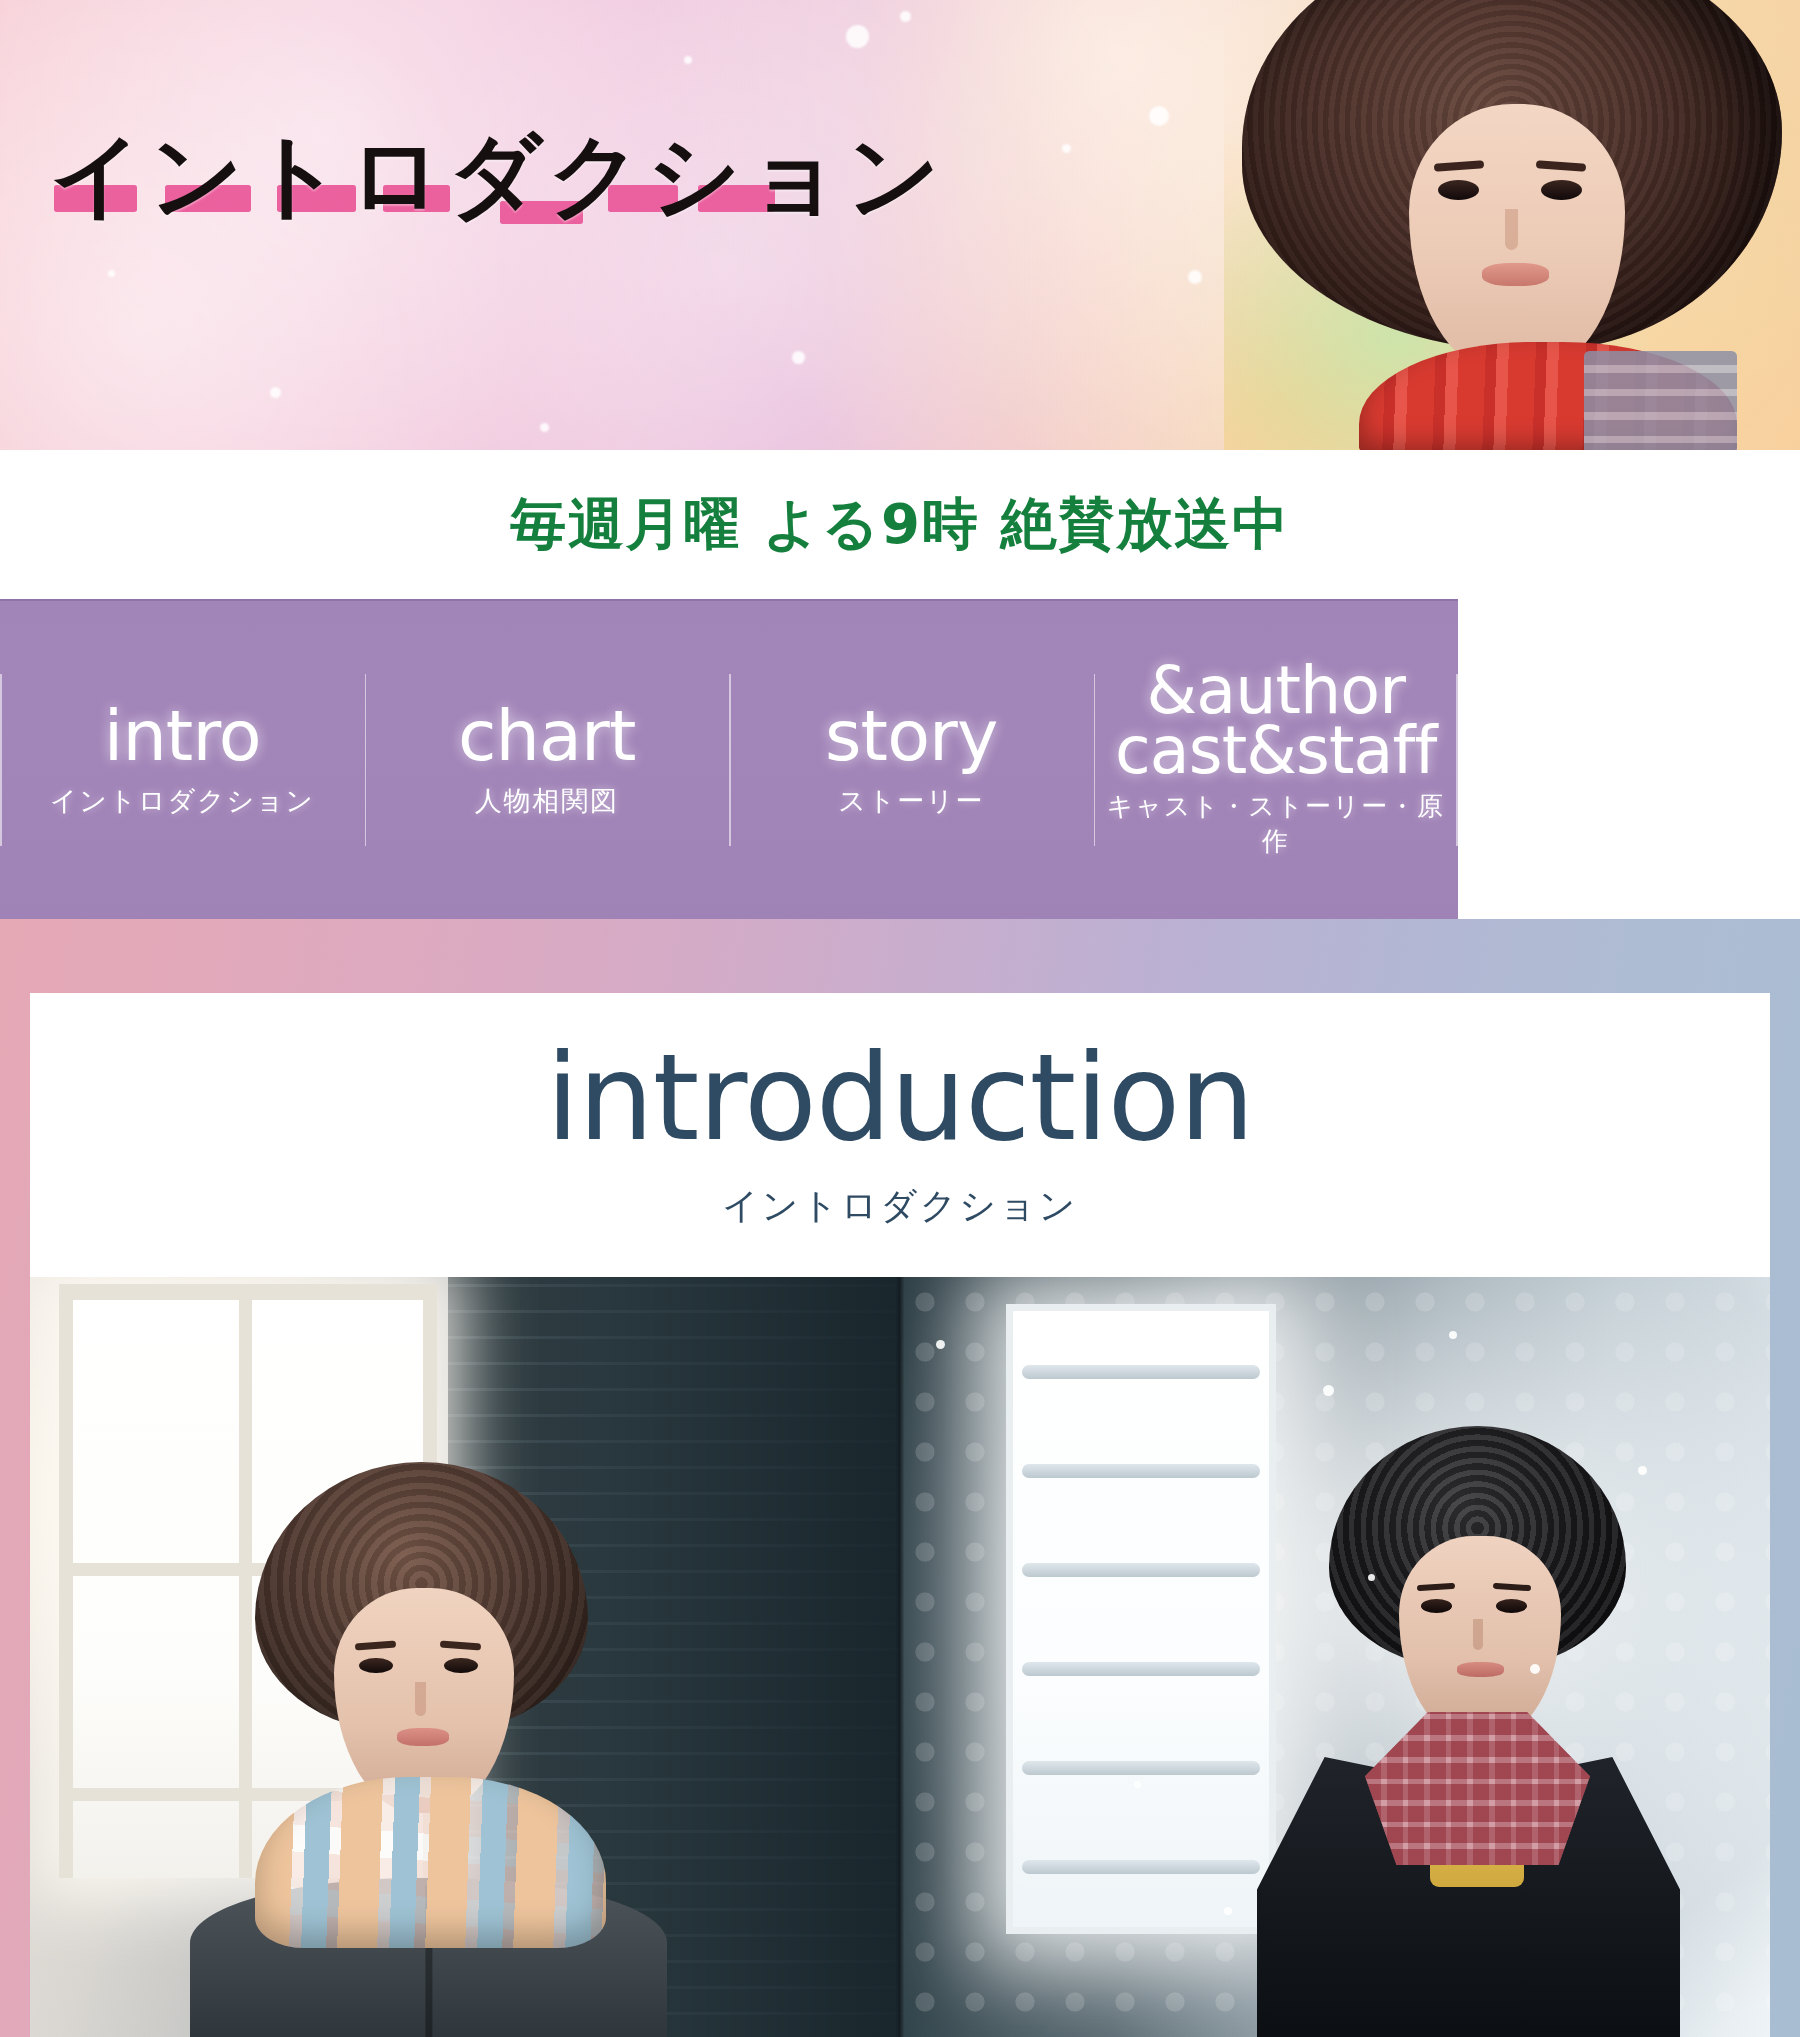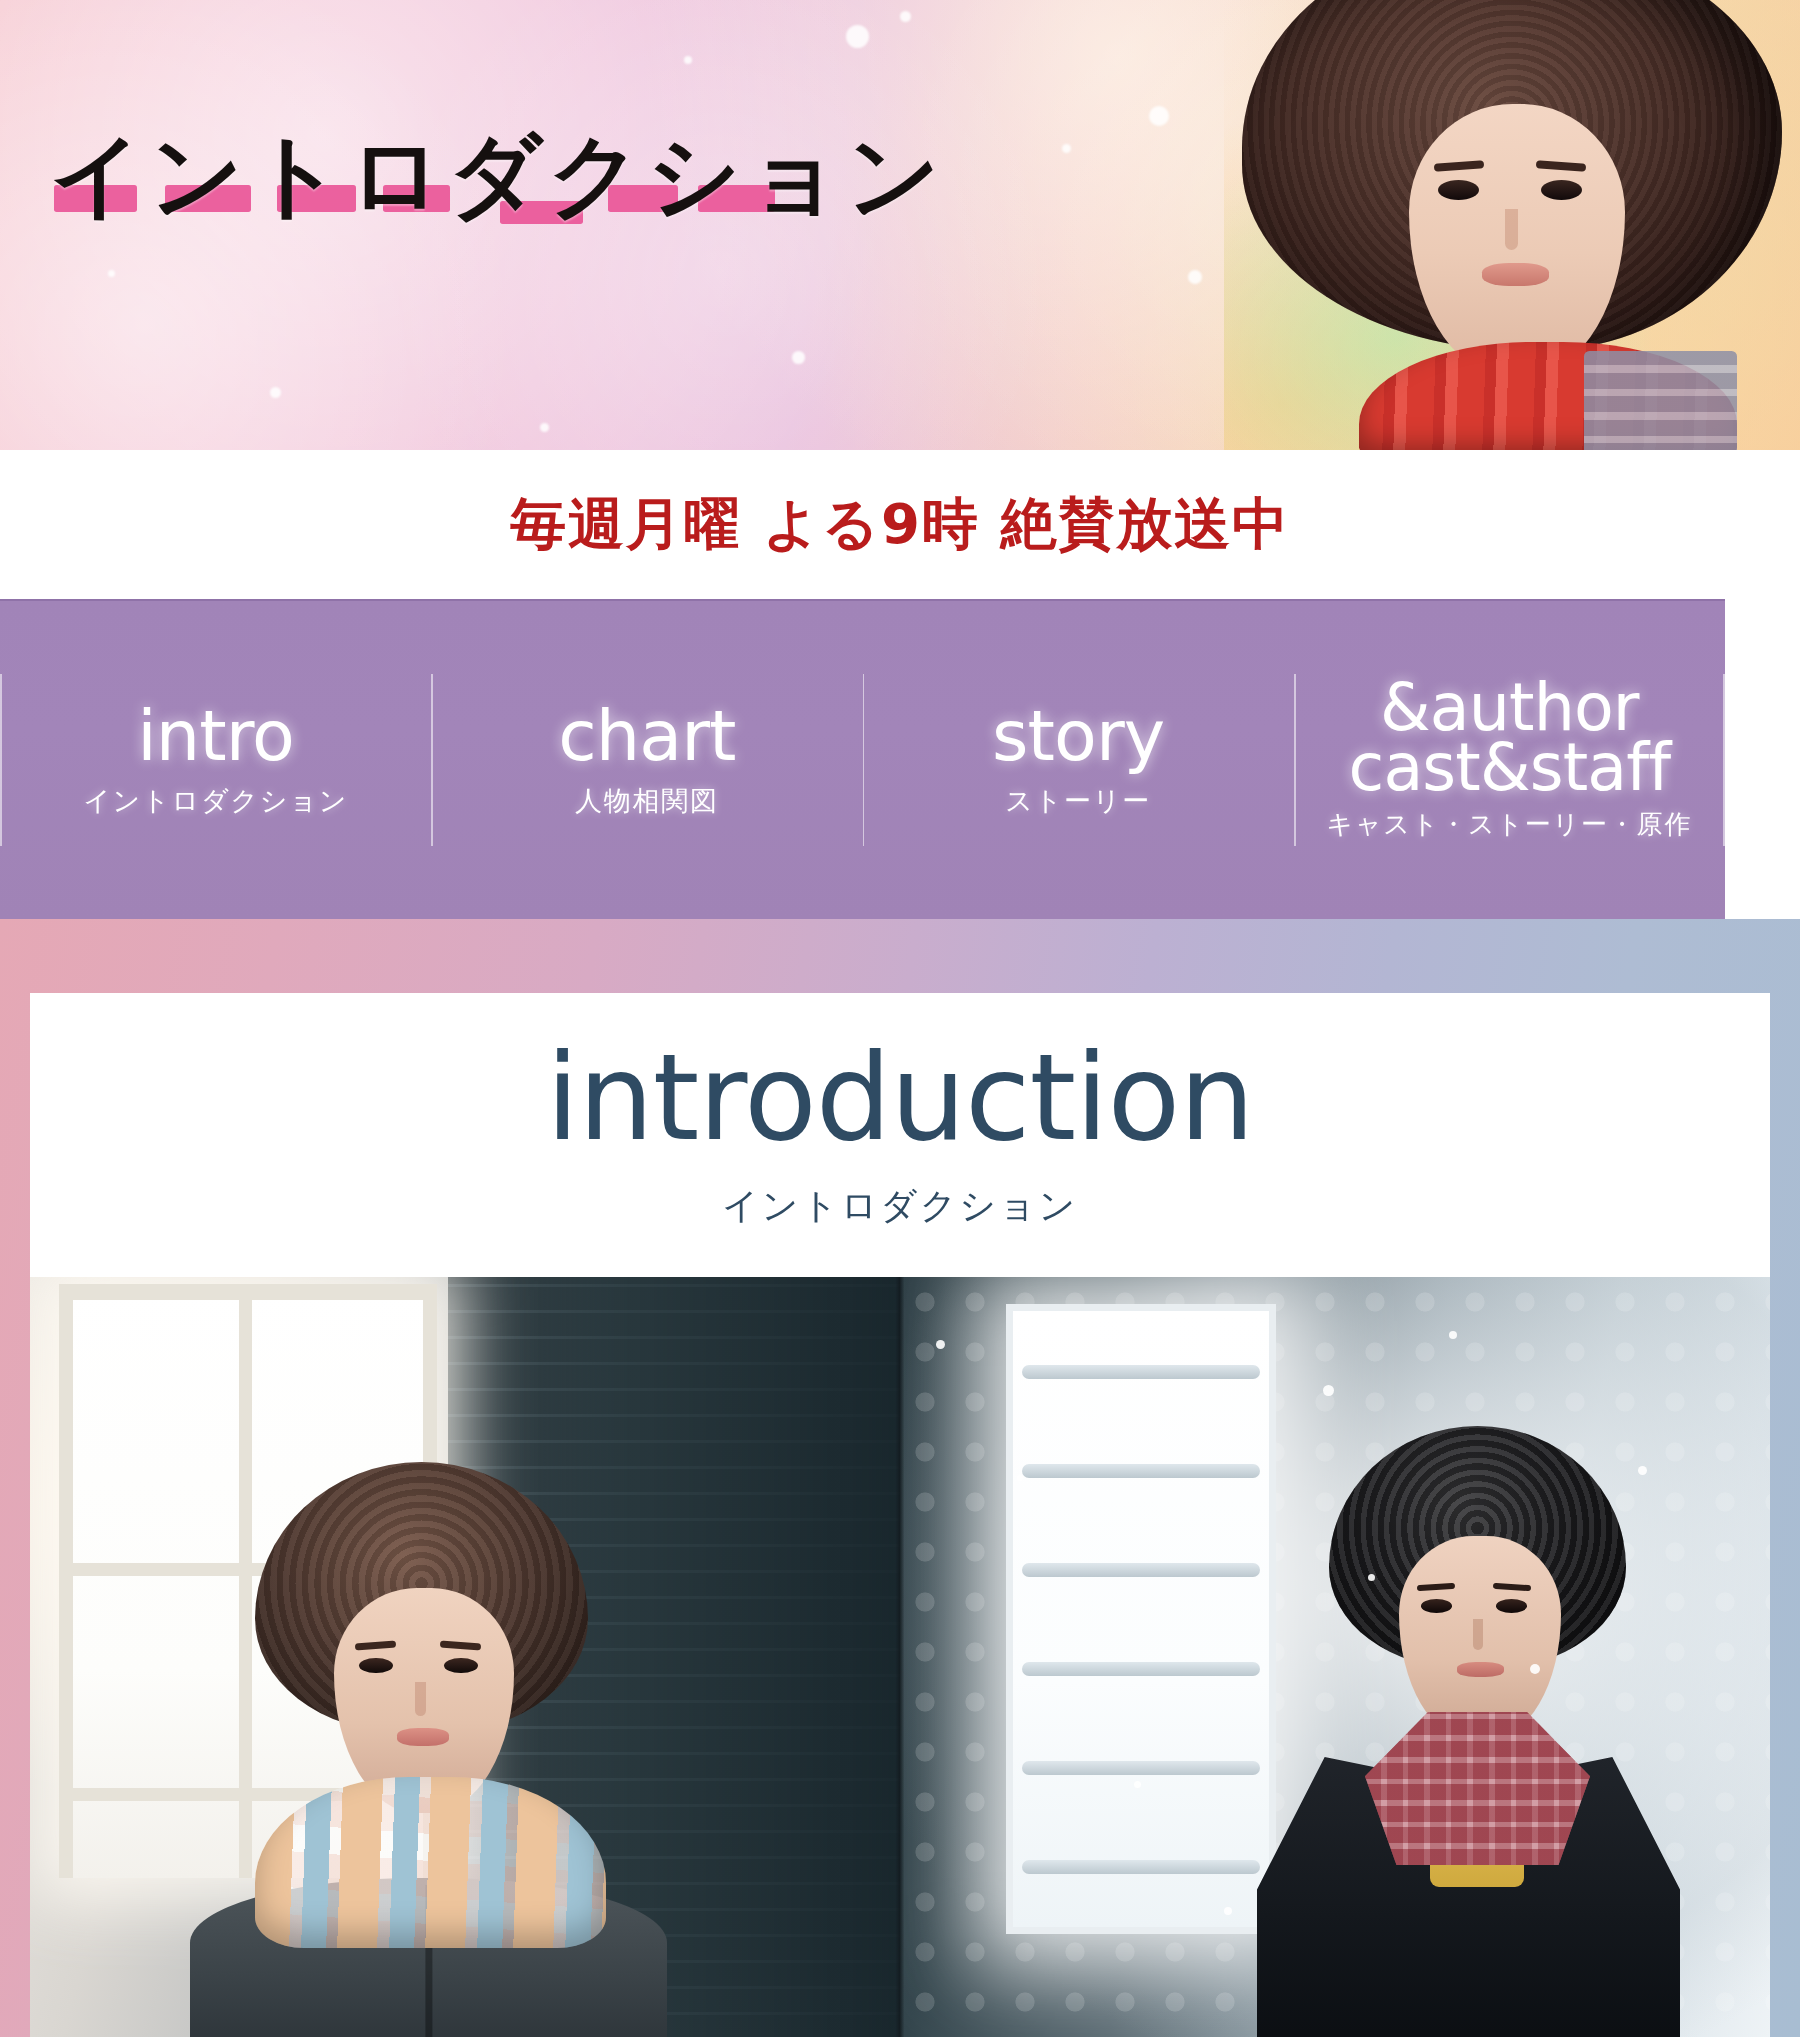--- a/index.html
+++ b/index.html
@@ -104,27 +104,27 @@
   }
   .pu { position:absolute; height:27px; background:#ea5a9a; border-radius:2.7px; opacity:.95; }
 
   
   .broadcast {
     position:relative; width:1800px; height:149px; background:#ffffff;
     display:flex; align-items:center; justify-content:center;
   }
   .broadcast-text {
     font-family:"DejaVu Sans", sans-serif;
-    font-size:56px; font-weight:700; color:#b91c1c; letter-spacing:1.8px;
+    font-size:56px; font-weight:700; color:#15803d; letter-spacing:1.8px;
     white-space:nowrap;
   }
 
   
   .nav {
-    position:relative; width:1725px; height:320px;
+    position:relative; width:1458px; height:320px;
     background:linear-gradient(180deg,#a184b8 0%,#a285b9 40%,#a083b6 100%);
     border-top:2.7px solid #8f72a8;
     display:flex; align-items:center; 
   }
   .nav-inner { display:flex; align-items:stretch; width:1737px; height:180px; }
   .nav-item {
     position:relative; flex:1 1 0; display:flex; flex-direction:column;
     align-items:center; justify-content:center; cursor:pointer;
     text-align:center;
   }

